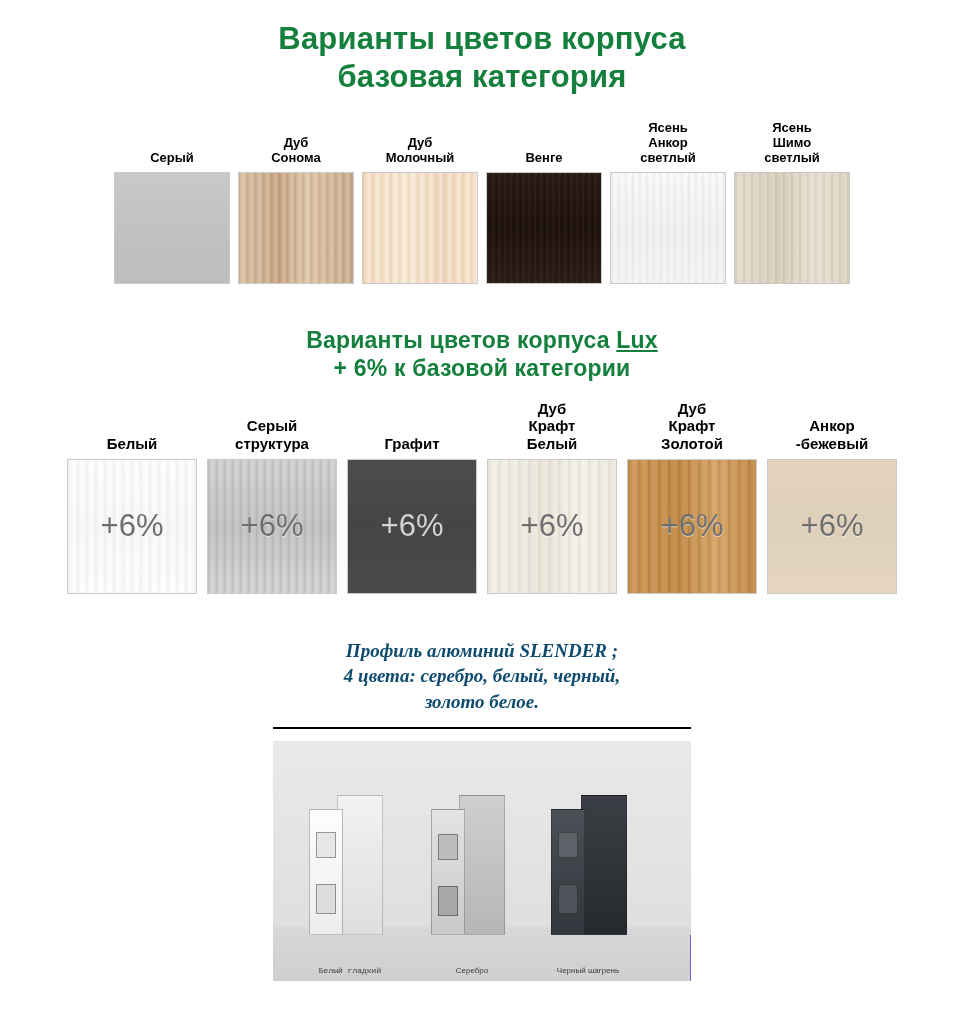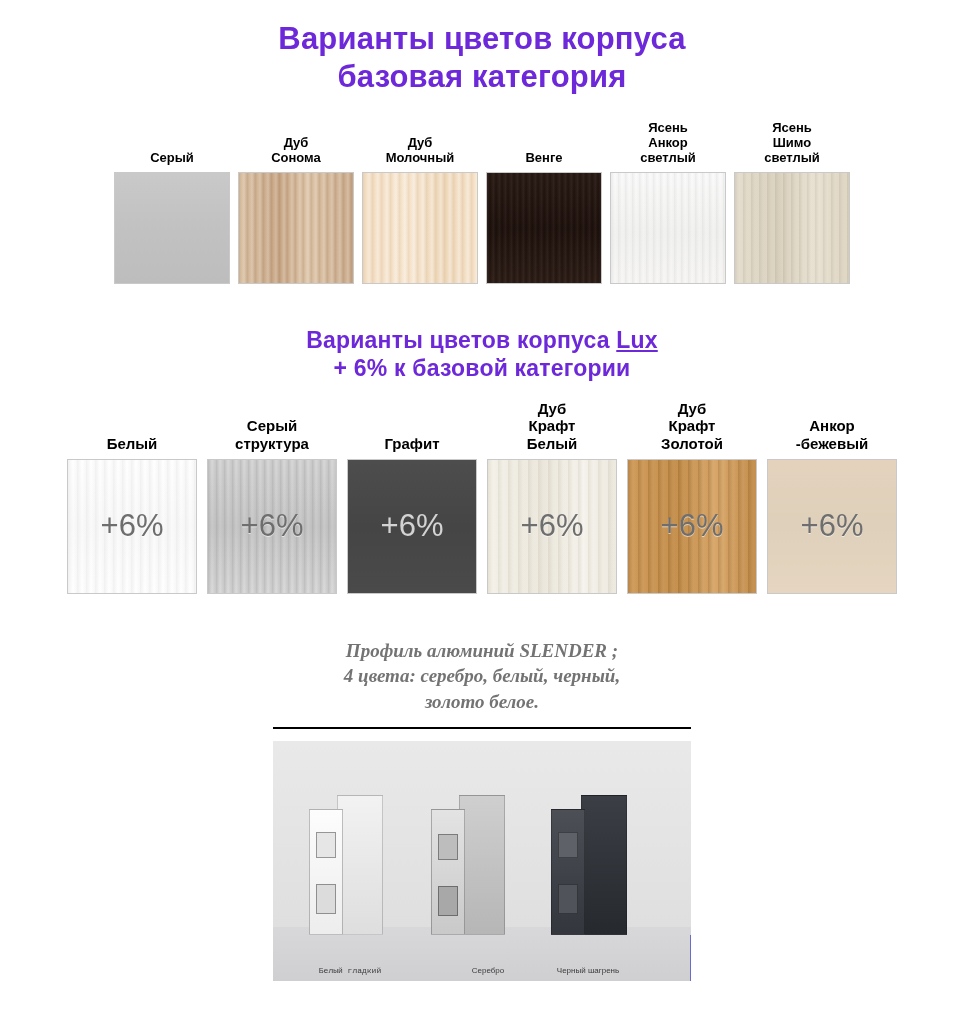--- a/index.html
+++ b/index.html
@@ -18,21 +18,21 @@
 
   .page {
     width: 964px;
     height: 1026px;
     position: relative;
   }
 
   
   .heading {
     text-align: center;
-    color: #6d28d9;
+    color: #15803d;
     font-weight: bold;
     line-height: 1.22;
     letter-spacing: 0.2px;
   }
   .heading-1 {
     font-size: 31px;
     padding-top: 20px;
   }
   .heading-2 {
     font-size: 23px;
@@ -193,21 +193,21 @@
   .profile-block {
     margin-top: 44px;
     text-align: center;
   }
   .profile-caption {
     font-family: "Liberation Serif", serif;
     font-style: italic;
     font-weight: bold;
     font-size: 19px;
     line-height: 1.35;
-    color: #737373;
+    color: #0c4a6e;
   }
   .profile-rule {
     width: 418px;
     height: 2px;
     background: #000;
     margin: 12px auto 0 auto;
   }
 
   .photo {
     width: 418px;
@@ -390,21 +390,21 @@
       </div>
       <div class="photo-label" style="left:22px;font-family:Liberation Mono, monospace;">Белый гладкий</div>
 
       <div class="bar bar-silver" style="left:158px;">
         <div class="side" style="left:28px;"></div>
         <div class="front" style="left:0;">
           <div class="slot" style="left:6px; top:24px; width:20px; height:26px; background:#bdbdbd;"></div>
           <div class="slot" style="left:6px; top:76px; width:20px; height:30px; background:#a8a8a8;"></div>
         </div>
       </div>
-      <div class="photo-label" style="left:160px;">Серебро</div>
+      <div class="photo-label" style="left:144px;">Серебро</div>
 
       <div class="bar bar-black" style="left:278px;">
         <div class="side" style="left:30px;"></div>
         <div class="front" style="left:0;">
           <div class="slot" style="left:6px; top:22px; width:20px; height:26px; background:#5e6168;"></div>
           <div class="slot" style="left:6px; top:74px; width:20px; height:30px; background:#505359;"></div>
         </div>
       </div>
       <div class="photo-label" style="left:260px;">Черный шагрень</div>
 

